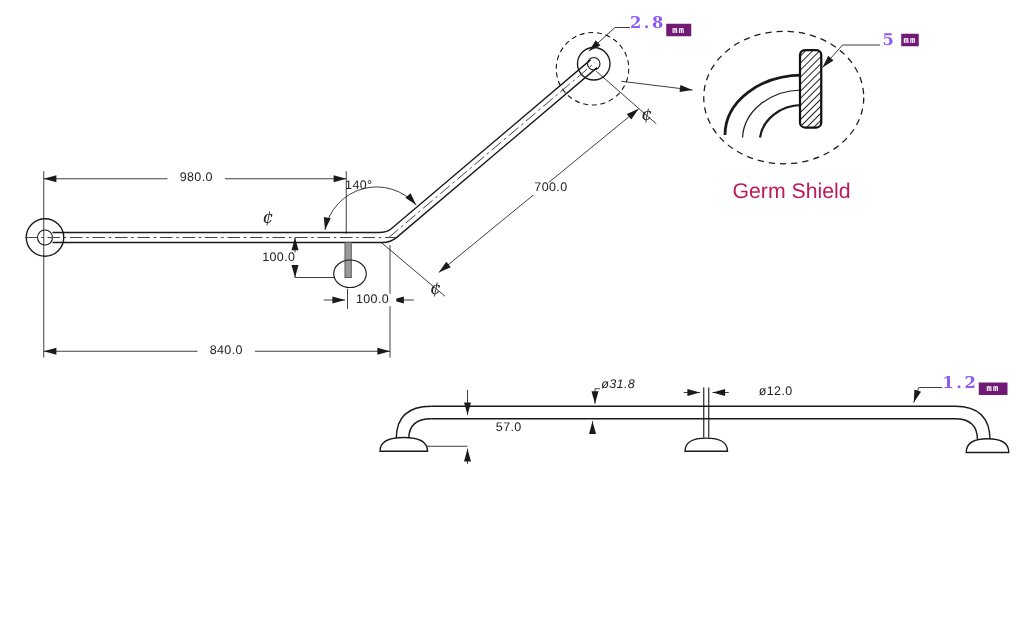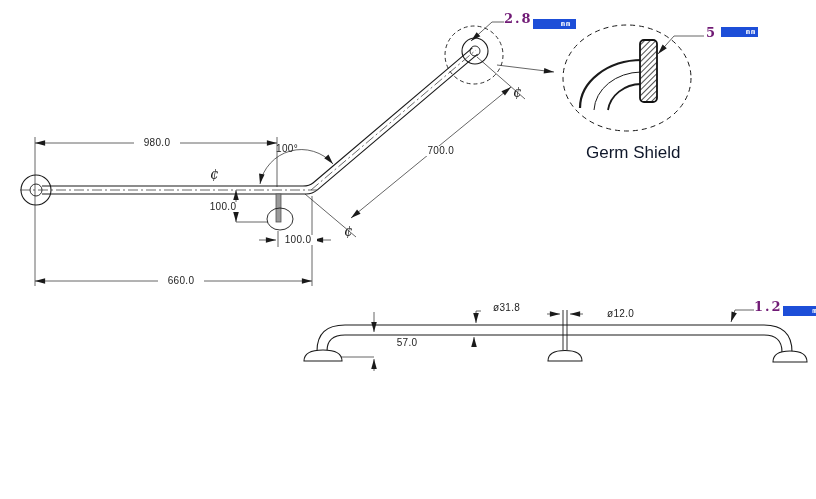--- a/index.html
+++ b/index.html
@@ -3,26 +3,26 @@
 <meta charset="utf-8">
 <style>
   html,body{margin:0;padding:0;background:#fff;}
   .canvas{position:relative;width:816px;height:499px;background:#fff;overflow:hidden;
           font-family:"Liberation Sans",sans-serif;}
   .canvas svg{position:absolute;left:0;top:0;}
   .lbl{position:absolute;white-space:nowrap;}
   .dim{font-family:"Liberation Sans",sans-serif;font-size:10px;line-height:10px;color:#222;
        background:#fff;text-align:center;letter-spacing:0.3px;padding:0 1px;}
   .bold-label{font-family:"DejaVu Serif",serif;font-weight:bold;font-size:13px;line-height:14px;
-       color:#701a75;letter-spacing:2px;background:#fff;}
-  .mm-badge{background:#1d4ed8;color:#fff;font-family:"DejaVu Sans Mono",monospace;font-size:7px;
+       color:#8b5cf6;letter-spacing:2px;background:#fff;}
+  .mm-badge{background:#701a75;color:#fff;font-family:"DejaVu Sans Mono",monospace;font-size:7px;
        font-weight:bold;height:10px;display:flex;align-items:center;justify-content:center;
-       letter-spacing:1px;padding-left:23px;}
+       letter-spacing:1px;}
   .cl{font-family:"DejaVu Serif",serif;font-style:italic;font-size:14px;line-height:15px;color:#222;}
-  .caption{font-family:"Liberation Sans",sans-serif;font-size:17px;line-height:19px;color:#0f172a;}
+  .caption{font-family:"Liberation Sans",sans-serif;font-size:17px;line-height:19px;color:#be185d;}
 </style>
 </head>
 <body>
 
 <div class="canvas">
 
 <svg width="816" height="499" viewBox="0 0 816 499">
   <defs>
     <marker id="arw" markerWidth="12" markerHeight="9" refX="10.6" refY="4" orient="auto-start-reverse" markerUnits="userSpaceOnUse">
       <path d="M0.5,1.2 L10.6,4 L0.5,6.8 Z" fill="#1a1a1a"></path>
@@ -108,36 +108,36 @@
       <path d="M374,312 L374,332" marker-end="url(#arw)"></path>
       <path d="M374,371 L374,359" marker-end="url(#arw)"></path>
       <line x1="341" y1="357" x2="374" y2="357"></line>
       <line x1="754" y1="310" x2="735" y2="310"></line>
       <path d="M735,310 L731,322" marker-end="url(#arw)"></path>
     </g>
   </g>
 </svg>
 
 <div class="lbl dim" style="left:134px;top:138px;width:44px;">980.0</div>
-<div class="lbl dim" style="left:158px;top:276px;width:44px;">660.0</div>
+<div class="lbl dim" style="left:158px;top:276px;width:44px;">840.0</div>
 <div class="lbl dim" style="left:204px;top:202px;width:36px;">100.0</div>
 <div class="lbl dim" style="left:279px;top:235px;width:36px;">100.0</div>
-<div class="lbl dim" style="left:268px;top:144px;width:36px;background:transparent;">100°</div>
+<div class="lbl dim" style="left:268px;top:144px;width:36px;background:transparent;">140°</div>
 <div class="lbl dim" style="left:409px;top:146px;width:44px;text-align:right;">700.0</div>
 
 <div class="lbl cl" style="left:210px;top:167px;">¢</div>
 <div class="lbl cl" style="left:513px;top:85px;">¢</div>
 <div class="lbl cl" style="left:344px;top:224px;">¢</div>
 
 <div class="lbl bold-label" style="left:504px;top:12px;">2.8</div>
 <div class="lbl mm-badge" style="left:533px;top:19px;width:20px;">mm</div>
 
 <div class="lbl bold-label" style="left:706px;top:26px;">5</div>
 <div class="lbl mm-badge" style="left:721px;top:27px;width:14px;">mm</div>
 <div class="lbl caption" style="left:586px;top:143px;">Germ Shield</div>
 
-<div class="lbl dim" style="left:492px;top:303px;">ø31.8</div>
+<div class="lbl dim" style="left:480px;top:303px;font-style:italic;">ø31.8</div>
 <div class="lbl dim" style="left:606px;top:309px;">ø12.0</div>
 <div class="lbl dim" style="left:391px;top:338px;width:30px;">57.0</div>
 <div class="lbl bold-label" style="left:754px;top:300px;">1.2</div>
 <div class="lbl mm-badge" style="left:783px;top:306px;width:23px;">mm</div>
 
 </div>
 
 </body></html>

